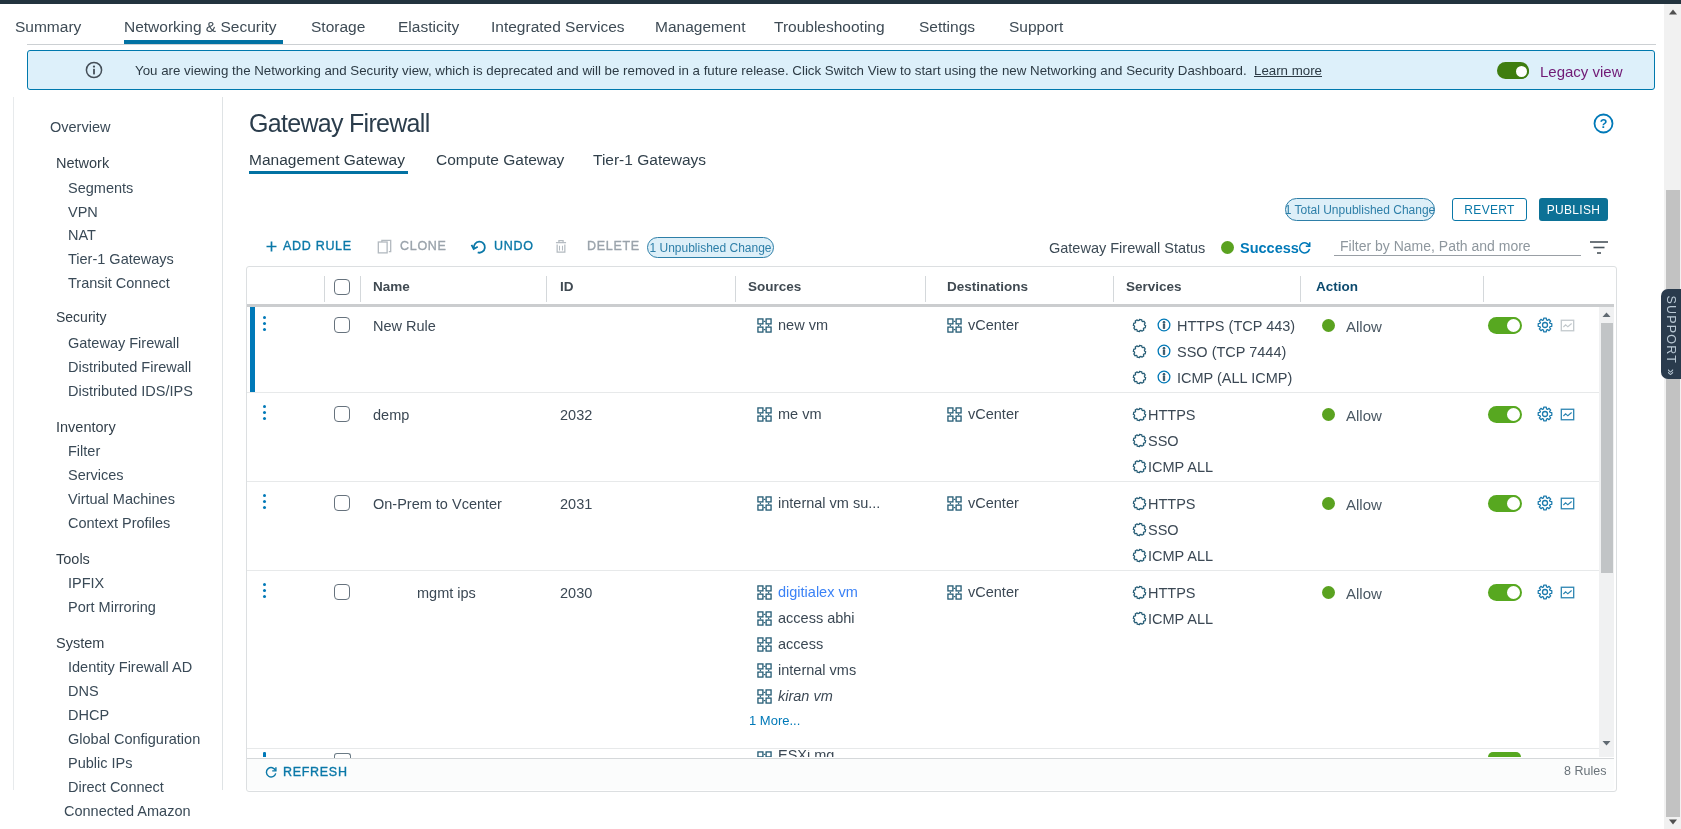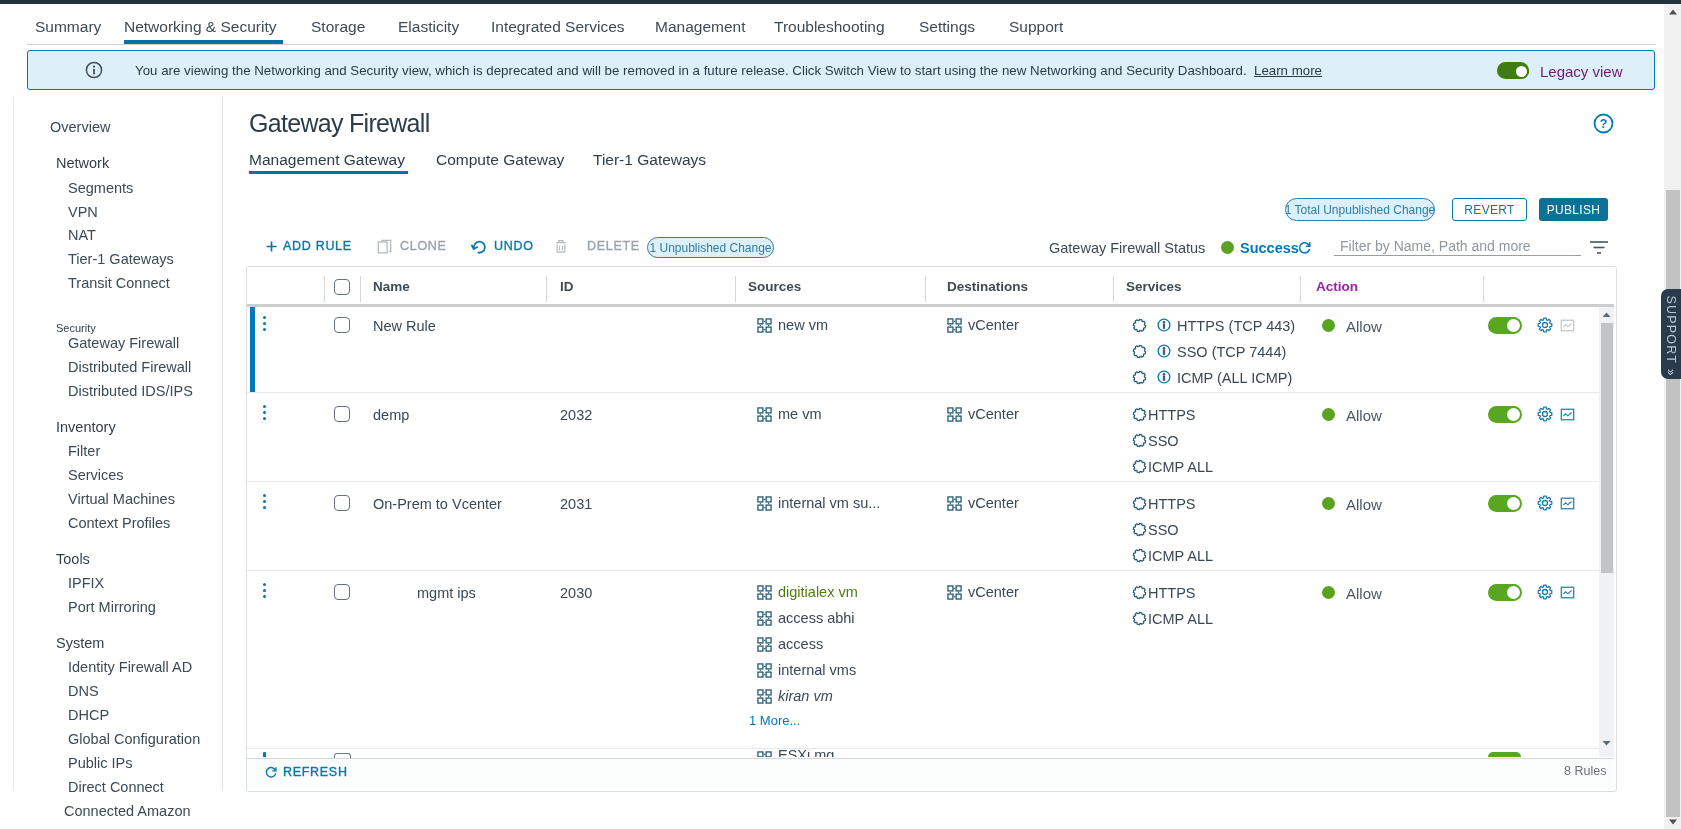--- a/index.html
+++ b/index.html
@@ -56,21 +56,21 @@
  <path d="M2.4 2.6 v4.6 h4.6" fill="none" stroke="#0a78a8" stroke-width="1.8"></path>
  <path d="M2.9 7 a5.5 5.5 0 1 1 1.4 5.2" fill="none" stroke="#0a78a8" stroke-width="1.8"></path>
 </symbol>
 <symbol id="refresh" viewBox="0 0 16 16">
  <path d="M13.6 2.5 v4.2 h-4.2" fill="none" stroke-width="1.6"></path>
  <path d="M13.2 6.4 a5.4 5.4 0 1 0 0.2 3.2" fill="none" stroke-width="1.6"></path>
 </symbol>
 </defs>
 </svg>
 <div class="abs" style="left:0;top:0;width:1681px;height:4px;background:#22333e"></div>
-<div class="txt" style="left:35px;top:18.2px;font-size:15.5px;line-height:17.5px;color:#3e4b55;font-weight:400;">Summary</div>
+<div class="txt" style="left:15px;top:18.2px;font-size:15.5px;line-height:17.5px;color:#3e4b55;font-weight:400;">Summary</div>
 <div class="txt" style="left:124px;top:18.2px;font-size:15.5px;line-height:17.5px;color:#3e4b55;font-weight:400;">Networking &amp; Security</div>
 <div class="txt" style="left:311px;top:18.2px;font-size:15.5px;line-height:17.5px;color:#3e4b55;font-weight:400;">Storage</div>
 <div class="txt" style="left:398px;top:18.2px;font-size:15.5px;line-height:17.5px;color:#3e4b55;font-weight:400;">Elasticity</div>
 <div class="txt" style="left:491px;top:18.2px;font-size:15.5px;line-height:17.5px;color:#3e4b55;font-weight:400;">Integrated Services</div>
 <div class="txt" style="left:655px;top:18.2px;font-size:15.5px;line-height:17.5px;color:#3e4b55;font-weight:400;">Management</div>
 <div class="txt" style="left:774px;top:18.2px;font-size:15.5px;line-height:17.5px;color:#3e4b55;font-weight:400;">Troubleshooting</div>
 <div class="txt" style="left:919px;top:18.2px;font-size:15.5px;line-height:17.5px;color:#3e4b55;font-weight:400;">Settings</div>
 <div class="txt" style="left:1009px;top:18.2px;font-size:15.5px;line-height:17.5px;color:#3e4b55;font-weight:400;">Support</div>
 <div class="abs" style="left:27px;top:44px;width:1629px;height:1px;background:#ccd0d3"></div>
 <div class="abs" style="left:124px;top:40px;width:159px;height:4px;background:#0272a3"></div>
@@ -86,21 +86,21 @@
 <div class="txt" style="left:1540px;top:62.5px;font-size:15px;line-height:17px;color:#701a75;font-weight:400;">Legacy view</div>
 <div class="abs" style="left:13px;top:97px;width:1px;height:693px;background:#e7eaec"></div>
 <div class="abs" style="left:222px;top:97px;width:1px;height:693px;background:#dfe3e5"></div>
 <div class="txt" style="left:50px;top:118.8px;font-size:14.5px;line-height:16.5px;color:#3a4a57;font-weight:400;">Overview</div>
 <div class="txt" style="left:56px;top:154.8px;font-size:14.5px;line-height:16.5px;color:#323f4a;font-weight:400;">Network</div>
 <div class="txt" style="left:68px;top:179.8px;font-size:14.5px;line-height:16.5px;color:#3a4a57;font-weight:400;">Segments</div>
 <div class="txt" style="left:68px;top:203.8px;font-size:14.5px;line-height:16.5px;color:#3a4a57;font-weight:400;">VPN</div>
 <div class="txt" style="left:68px;top:227.2px;font-size:14.5px;line-height:16.5px;color:#3a4a57;font-weight:400;">NAT</div>
 <div class="txt" style="left:68px;top:250.8px;font-size:14.5px;line-height:16.5px;color:#3a4a57;font-weight:400;">Tier-1 Gateways</div>
 <div class="txt" style="left:68px;top:274.8px;font-size:14.5px;line-height:16.5px;color:#3a4a57;font-weight:400;">Transit Connect</div>
-<div class="txt" style="left:56px;top:320px;font-size:11px;line-height:16.5px;color:#323f4a;font-weight:400;">Security</div>
+<div class="txt" style="left:56px;top:309px;font-size:14px;line-height:16.5px;color:#323f4a;font-weight:400;">Security</div>
 <div class="txt" style="left:68px;top:335.2px;font-size:14.5px;line-height:16.5px;color:#3a4a57;font-weight:400;">Gateway Firewall</div>
 <div class="txt" style="left:68px;top:358.8px;font-size:14.5px;line-height:16.5px;color:#3a4a57;font-weight:400;">Distributed Firewall</div>
 <div class="txt" style="left:68px;top:382.8px;font-size:14.5px;line-height:16.5px;color:#3a4a57;font-weight:400;">Distributed IDS/IPS</div>
 <div class="txt" style="left:56px;top:419.2px;font-size:14.5px;line-height:16.5px;color:#323f4a;font-weight:400;">Inventory</div>
 <div class="txt" style="left:68px;top:443.2px;font-size:14.5px;line-height:16.5px;color:#3a4a57;font-weight:400;">Filter</div>
 <div class="txt" style="left:68px;top:467.2px;font-size:14.5px;line-height:16.5px;color:#3a4a57;font-weight:400;">Services</div>
 <div class="txt" style="left:68px;top:491.2px;font-size:14.5px;line-height:16.5px;color:#3a4a57;font-weight:400;">Virtual Machines</div>
 <div class="txt" style="left:68px;top:514.8px;font-size:14.5px;line-height:16.5px;color:#3a4a57;font-weight:400;">Context Profiles</div>
 <div class="txt" style="left:56px;top:551.2px;font-size:14.5px;line-height:16.5px;color:#323f4a;font-weight:400;">Tools</div>
 <div class="txt" style="left:68px;top:575.2px;font-size:14.5px;line-height:16.5px;color:#3a4a57;font-weight:400;">IPFIX</div>
@@ -164,21 +164,21 @@
 <div class="abs" style="left:735px;top:276px;width:1px;height:26px;background:#d4d8db"></div>
 <div class="abs" style="left:925px;top:276px;width:1px;height:26px;background:#d4d8db"></div>
 <div class="abs" style="left:1113px;top:276px;width:1px;height:26px;background:#d4d8db"></div>
 <div class="abs" style="left:1300px;top:276px;width:1px;height:26px;background:#d4d8db"></div>
 <div class="abs" style="left:1483px;top:276px;width:1px;height:26px;background:#d4d8db"></div>
 <div class="txt" style="left:373px;top:279.2px;font-size:13.5px;line-height:15.5px;color:#404a52;font-weight:700;">Name</div>
 <div class="txt" style="left:560px;top:279.2px;font-size:13.5px;line-height:15.5px;color:#404a52;font-weight:700;">ID</div>
 <div class="txt" style="left:748px;top:279.2px;font-size:13.5px;line-height:15.5px;color:#404a52;font-weight:700;">Sources</div>
 <div class="txt" style="left:947px;top:279.2px;font-size:13.5px;line-height:15.5px;color:#404a52;font-weight:700;">Destinations</div>
 <div class="txt" style="left:1126px;top:279.2px;font-size:13.5px;line-height:15.5px;color:#404a52;font-weight:700;">Services</div>
-<div class="txt" style="left:1316px;top:279.2px;font-size:13.5px;line-height:15.5px;color:#a21caf;font-weight:700;">Action</div>
+<div class="txt" style="left:1316px;top:279.2px;font-size:13.5px;line-height:15.5px;color:#0c4a6e;font-weight:700;">Action</div>
 <div class="abs" style="left:334px;top:279px;width:16px;height:16px;box-sizing:border-box;border:1.4px solid #66727d;border-radius:4px;background:#fff"></div>
 <div class="abs" style="left:247px;top:304px;width:1367px;height:3px;background:#cbcdcf"></div>
 <div class="abs" style="left:250px;top:307px;width:5px;height:85px;background:#0079b8"></div>
 <div class="abs" style="left:247px;top:392px;width:1367px;height:1px;background:#e7e9ea"></div>
 <div class="abs" style="left:263px;top:315.5px;width:3px;height:3px;border-radius:50%;background:#0079b8;box-shadow:0 6px 0 #0079b8, 0 12px 0 #0079b8"></div>
 <div class="abs" style="left:334px;top:317px;width:16px;height:16px;box-sizing:border-box;border:1.4px solid #66727d;border-radius:4px;background:#fff"></div>
 <div class="txt" style="left:373px;top:317.8px;font-size:14.5px;line-height:16.5px;color:#3b4854;font-weight:400;">New Rule</div>
 <svg class="ic" style="left:757px;top:317.5px;" width="15" height="15">
     <use href="#grp" stroke="currentColor" fill="none"></use>
   </svg>
@@ -289,21 +289,21 @@
     <use href="#chart" stroke="currentColor" fill="none"></use>
   </svg>
 <div class="abs" style="left:247px;top:748px;width:1367px;height:1px;background:#e7e9ea"></div>
 <div class="abs" style="left:263px;top:582.5px;width:3px;height:3px;border-radius:50%;background:#0079b8;box-shadow:0 6px 0 #0079b8, 0 12px 0 #0079b8"></div>
 <div class="abs" style="left:334px;top:584px;width:16px;height:16px;box-sizing:border-box;border:1.4px solid #66727d;border-radius:4px;background:#fff"></div>
 <div class="txt" style="left:373px;top:584.8px;font-size:14.5px;line-height:16.5px;color:#3b4854;font-weight:400;margin-left:44px;">mgmt ips</div>
 <div class="txt" style="left:560px;top:584.8px;font-size:14.5px;line-height:16.5px;color:#3b4854;font-weight:400;">2030</div>
 <svg class="ic" style="left:757px;top:584.5px;" width="15" height="15">
     <use href="#grp" stroke="currentColor" fill="none"></use>
   </svg>
-<div class="txt" style="left:778px;top:583.8px;font-size:14.5px;line-height:16.5px;color:#4d7c0f;font-weight:400;">digitialex vm</div>
+<div class="txt" style="left:778px;top:583.8px;font-size:14.5px;line-height:16.5px;color:#3b82f6;font-weight:400;">digitialex vm</div>
 <svg class="ic" style="left:757px;top:610.5px;" width="15" height="15">
     <use href="#grp" stroke="currentColor" fill="none"></use>
   </svg>
 <div class="txt" style="left:778px;top:609.8px;font-size:14.5px;line-height:16.5px;color:#3b4854;font-weight:400;">access abhi</div>
 <svg class="ic" style="left:757px;top:636.5px;" width="15" height="15">
     <use href="#grp" stroke="currentColor" fill="none"></use>
   </svg>
 <div class="txt" style="left:778px;top:635.8px;font-size:14.5px;line-height:16.5px;color:#3b4854;font-weight:400;">access</div>
 <svg class="ic" style="left:757px;top:662.5px;" width="15" height="15">
     <use href="#grp" stroke="currentColor" fill="none"></use>

